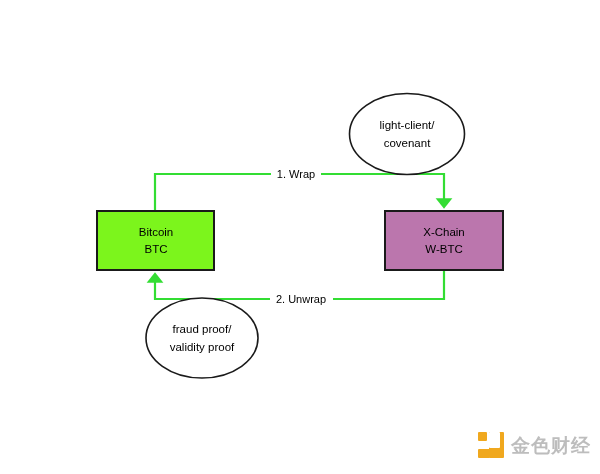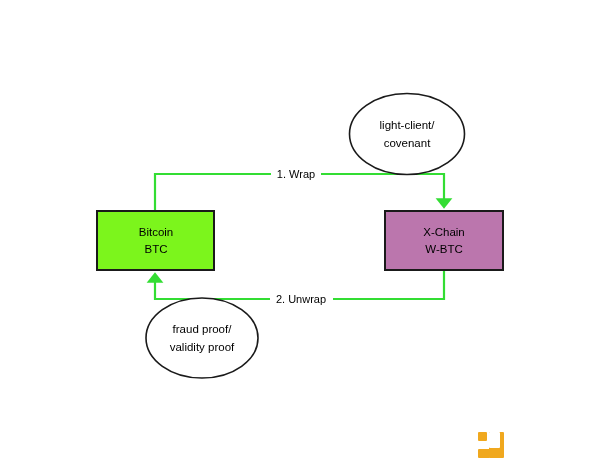--- a/index.html
+++ b/index.html
@@ -173,15 +173,16 @@
     </g>
   </svg>
 
   <div id="watermark">
     <div id="wm-mark">
       <div class="sq-big"></div>
       <div class="notch"></div>
       <div class="sq-small"></div>
       <div class="foot"></div>
     </div>
+    <div id="wm-text">金色财经</div>
   </div>
 
 </div>
 
 </body></html>

